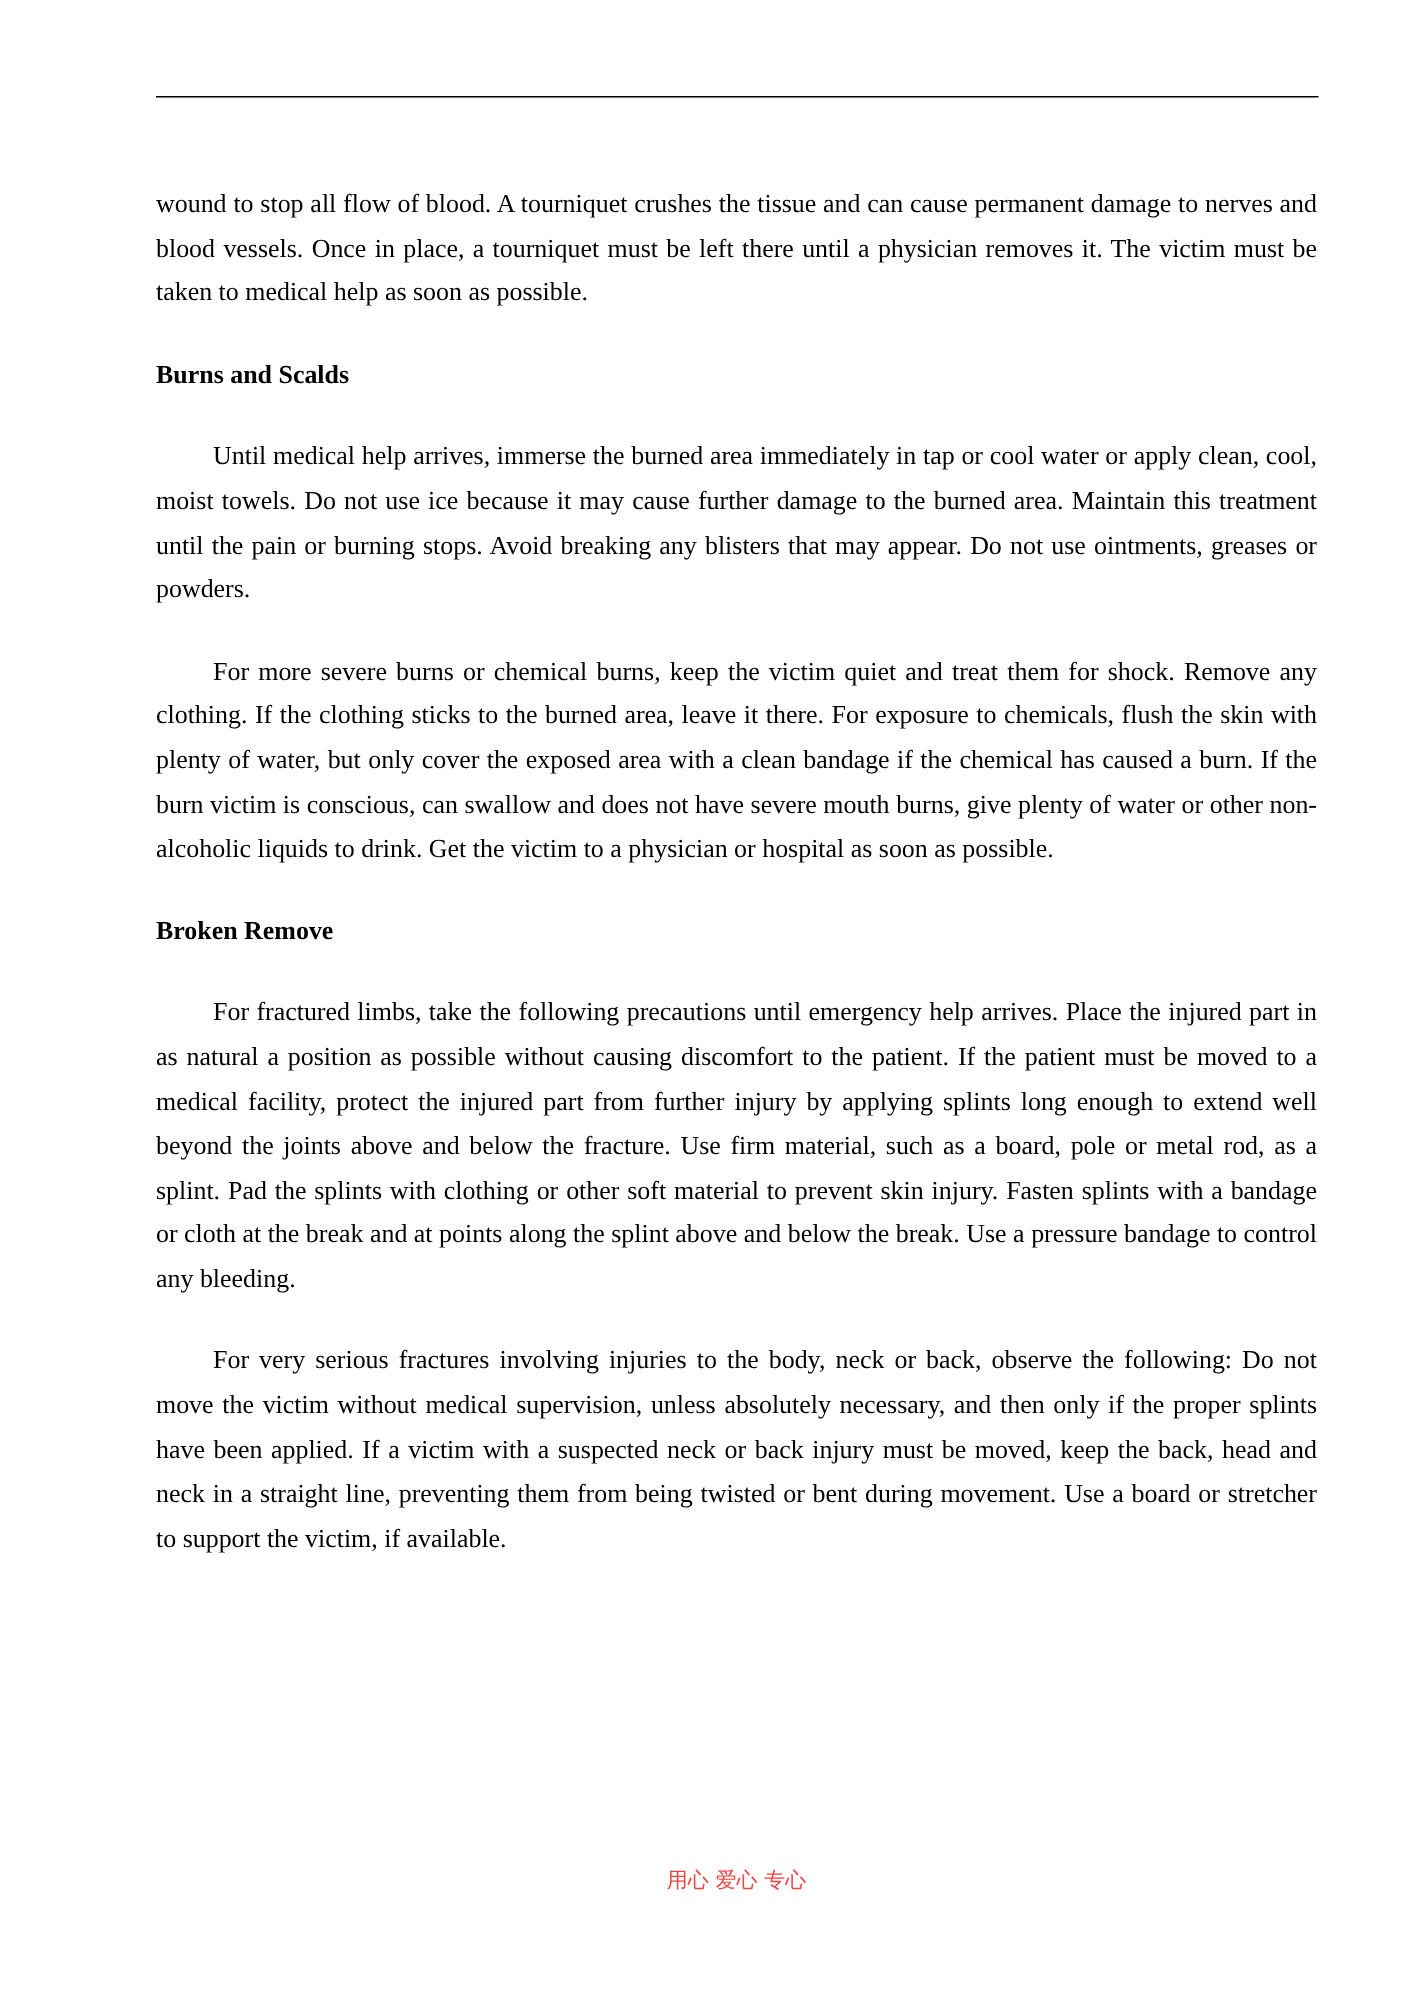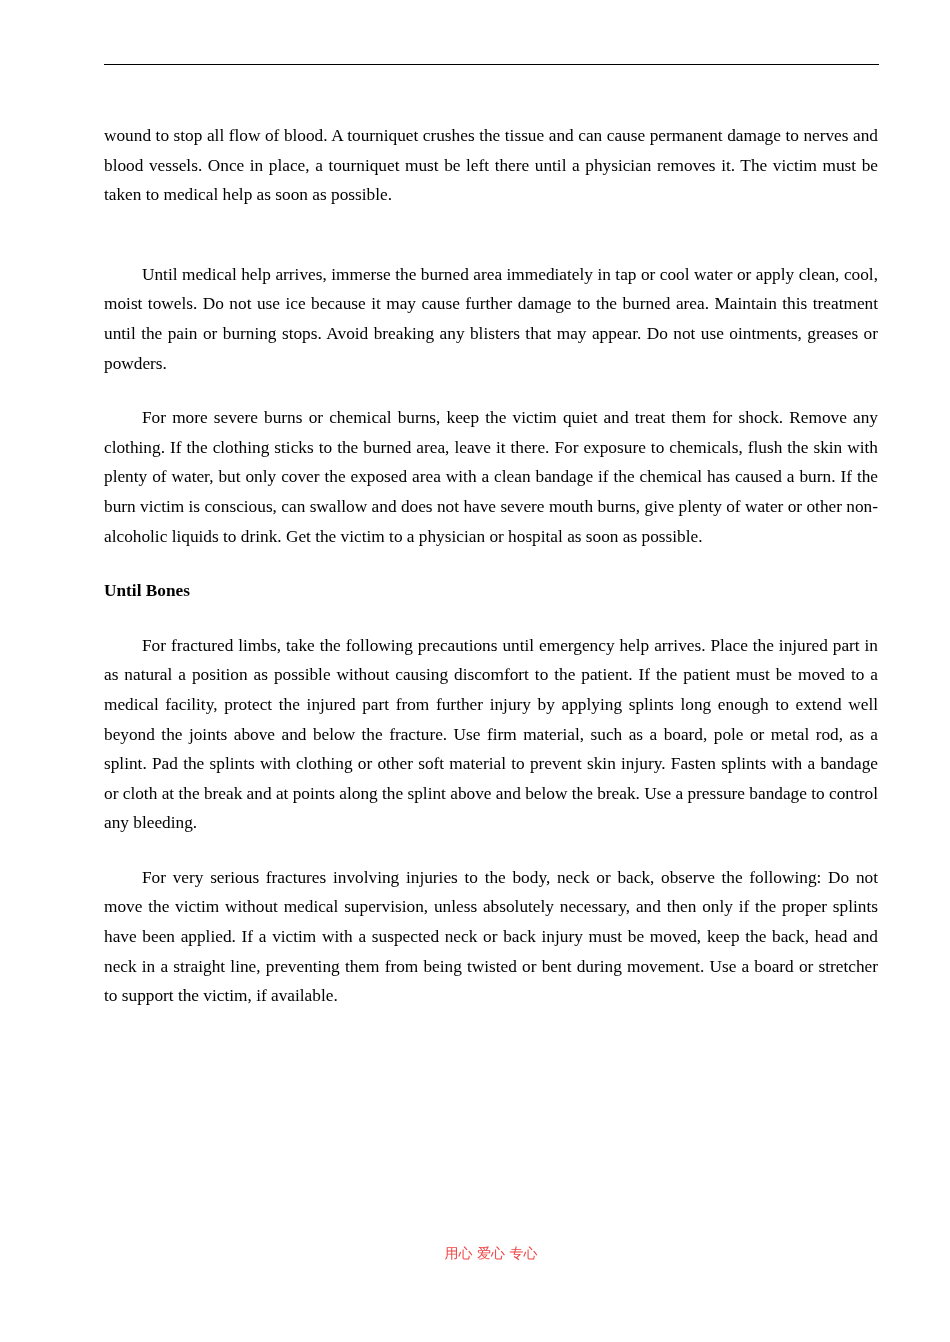--- a/index.html
+++ b/index.html
@@ -31,27 +31,28 @@
 </head>
 <body>
 
 <div class="page">
   <div class="header-rule"></div>
 
   <div class="content">
     <p class="body noindent">wound to stop all flow of blood. A tourniquet crushes the tissue and can cause permanent damage to nerves and blood vessels. Once in place, a tourniquet must be left there until a physician removes it. The victim must be taken to medical help as soon as possible.</p>
     <div class="gap-after-para"></div>
 
+    <h3 class="section">Burns and Scalds</h3>
     <div class="gap-after-head"></div>
     <p class="body">Until medical help arrives, immerse the burned area immediately in tap or cool water or apply clean, cool, moist towels. Do not use ice because it may cause further damage to the burned area. Maintain this treatment until the pain or burning stops. Avoid breaking any blisters that may appear. Do not use ointments, greases or powders.</p>
     <div class="gap-after-para"></div>
     <p class="body">For more severe burns or chemical burns, keep the victim quiet and treat them for shock. Remove any clothing. If the clothing sticks to the burned area, leave it there. For exposure to chemicals, flush the skin with plenty of water, but only cover the exposed area with a clean bandage if the chemical has caused a burn. If the burn victim is conscious, can swallow and does not have severe mouth burns, give plenty of water or other non-alcoholic liquids to drink. Get the victim to a physician or hospital as soon as possible.</p>
     <div class="gap-after-para"></div>
 
-    <h3 class="section">Until Bones</h3>
+    <h3 class="section">Broken Remove</h3>
     <div class="gap-after-head"></div>
     <p class="body">For fractured limbs, take the following precautions until emergency help arrives. Place the injured part in as natural a position as possible without causing discomfort to the patient. If the patient must be moved to a medical facility, protect the injured part from further injury by applying splints long enough to extend well beyond the joints above and below the fracture. Use firm material, such as a board, pole or metal rod, as a splint. Pad the splints with clothing or other soft material to prevent skin injury. Fasten splints with a bandage or cloth at the break and at points along the splint above and below the break. Use a pressure bandage to control any bleeding.</p>
     <div class="gap-after-para"></div>
     <p class="body">For very serious fractures involving injuries to the body, neck or back, observe the following: Do not move the victim without medical supervision, unless absolutely necessary, and then only if the proper splints have been applied. If a victim with a suspected neck or back injury must be moved, keep the back, head and neck in a straight line, preventing them from being twisted or bent during movement. Use a board or stretcher to support the victim, if available.</p>
     <div class="gap-after-para"></div>
 
     <div class="gap-after-head"></div>
   </div>
 
   <div class="footer">用心  爱心  专心</div>

